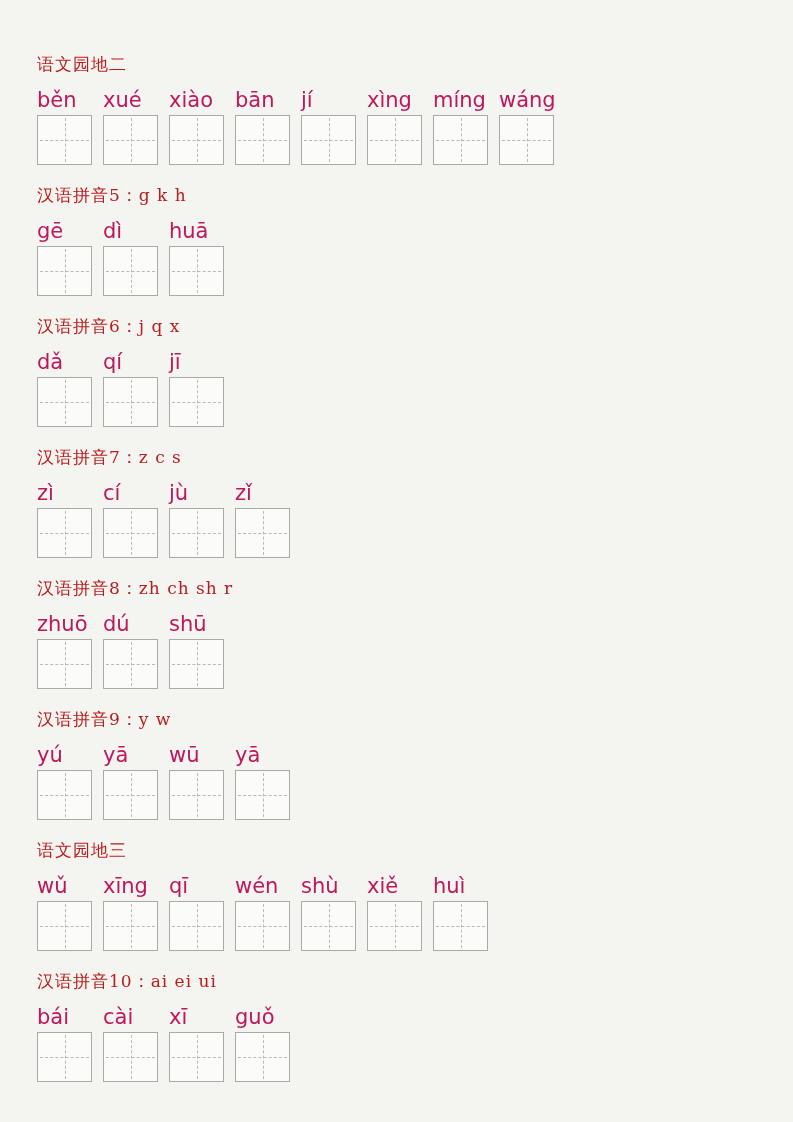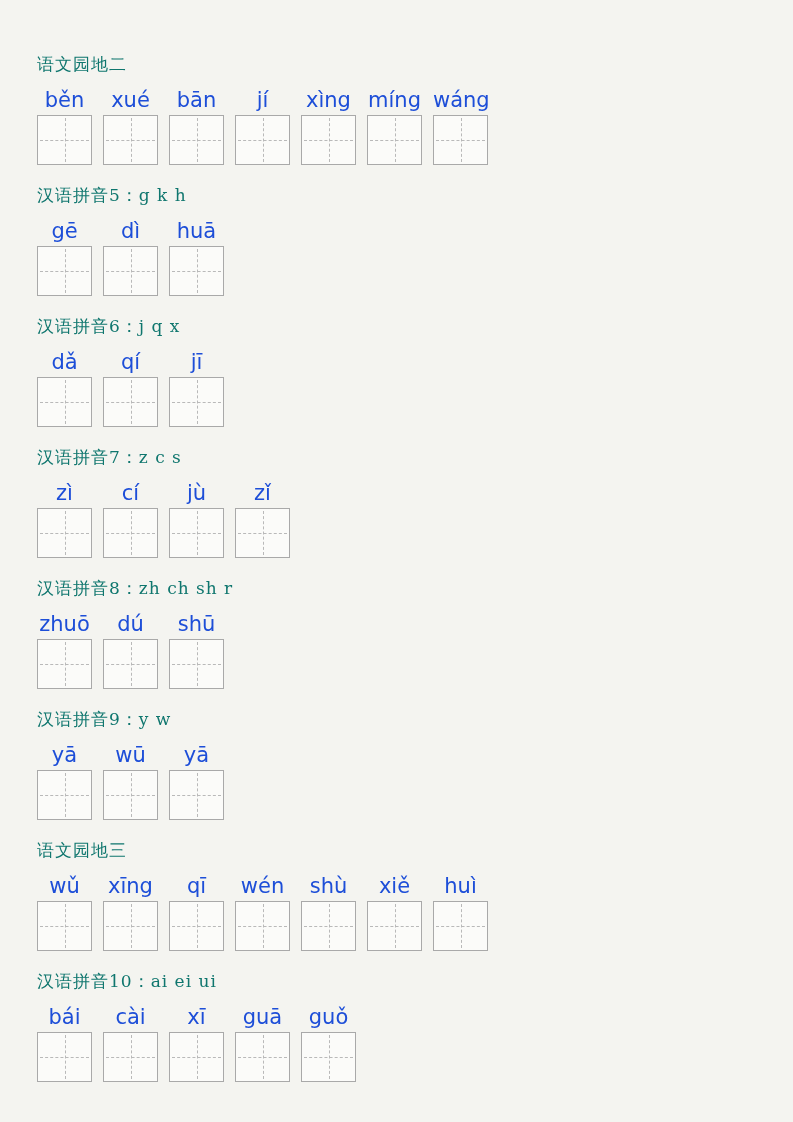--- a/index.html
+++ b/index.html
@@ -20,41 +20,41 @@
     padding: 54px 0 0 37px;
     box-sizing: border-box;
   }
   .section {
     margin-bottom: 20px;
   }
   .section-title {
     font-family: "DejaVu Serif", "Liberation Serif", serif;
     font-size: 17px;
     font-weight: normal;
-    color: #0f766e;
+    color: #b91c1c;
     margin: 0 0 14px 0;
     height: 20px;
     line-height: 20px;
     white-space: pre;
     letter-spacing: 1px;
   }
   .row {
     display: flex;
     gap: 11px;
   }
   .cell {
     width: 55px;
     flex: 0 0 55px;
   }
   .pinyin {
     height: 27px;
     line-height: 25px;
     font-size: 21px;
-    color: #1d4ed8;
-    text-align: center;
+    color: #be185d;
+    text-align: left;
     white-space: nowrap;
     font-family: "DejaVu Sans", sans-serif;
   }
   .tianzige {
     position: relative;
     width: 55px;
     height: 50px;
     border: 1px solid #a9a9a9;
     box-sizing: border-box;
     background: #fbfbf9;
@@ -103,20 +103,27 @@
   </div>
 
   <div class="cell">
     <div class="pinyin">xué</div>
     <div class="tianzige">
       <div class="vline"></div>
       <div class="hline"></div>
     </div>
   </div>
 
+  <div class="cell">
+    <div class="pinyin">xiào</div>
+    <div class="tianzige">
+      <div class="vline"></div>
+      <div class="hline"></div>
+    </div>
+  </div>
 
   <div class="cell">
     <div class="pinyin">bān</div>
     <div class="tianzige">
       <div class="vline"></div>
       <div class="hline"></div>
     </div>
   </div>
 
   <div class="cell">
@@ -276,20 +283,27 @@
       <div class="vline"></div>
       <div class="hline"></div>
     </div>
   </div>
 </div>
   </section>
 
   <section class="section">
     <h2 class="section-title">汉语拼音9：y w</h2>
     <div class="row">
+  <div class="cell">
+    <div class="pinyin">yú</div>
+    <div class="tianzige">
+      <div class="vline"></div>
+      <div class="hline"></div>
+    </div>
+  </div>
 
   <div class="cell">
     <div class="pinyin">yā</div>
     <div class="tianzige">
       <div class="vline"></div>
       <div class="hline"></div>
     </div>
   </div>
 
   <div class="cell">
@@ -392,27 +406,20 @@
   </div>
 
   <div class="cell">
     <div class="pinyin">xī</div>
     <div class="tianzige">
       <div class="vline"></div>
       <div class="hline"></div>
     </div>
   </div>
 
-  <div class="cell">
-    <div class="pinyin">guā</div>
-    <div class="tianzige">
-      <div class="vline"></div>
-      <div class="hline"></div>
-    </div>
-  </div>
 
   <div class="cell">
     <div class="pinyin">guǒ</div>
     <div class="tianzige">
       <div class="vline"></div>
       <div class="hline"></div>
     </div>
   </div>
 </div>
   </section>

